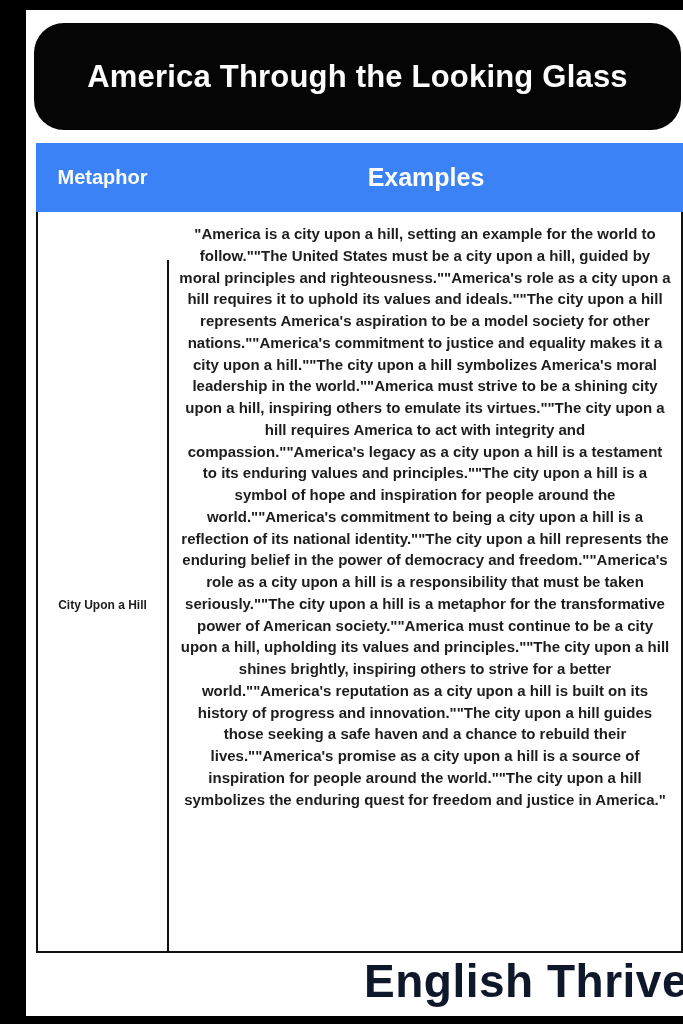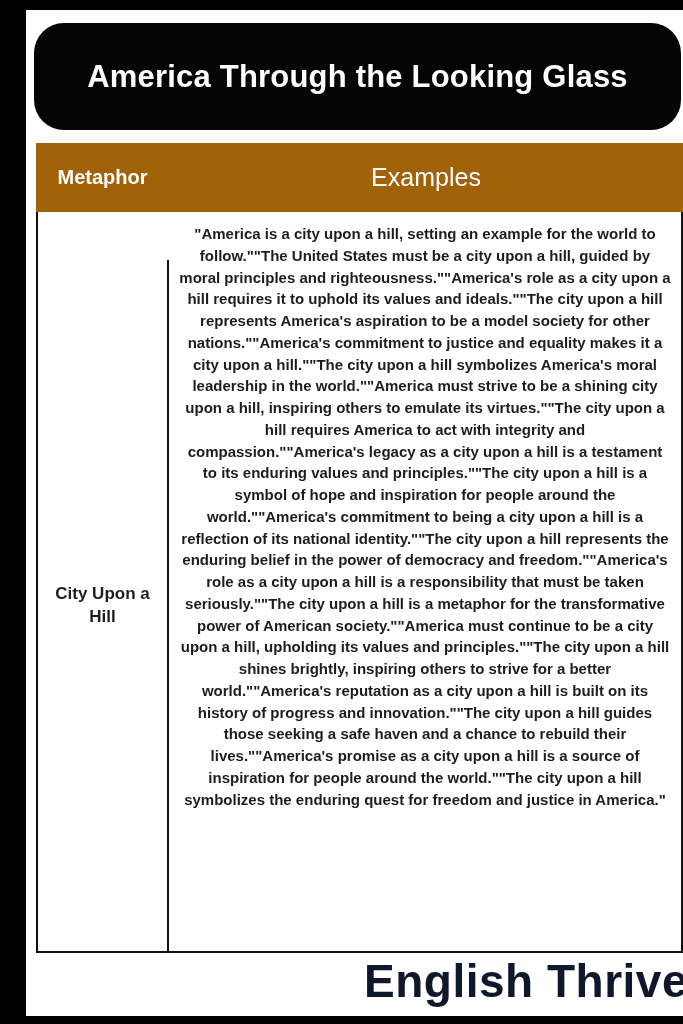--- a/index.html
+++ b/index.html
@@ -34,56 +34,56 @@
     text-align: center;
     white-space: nowrap;
   }
   .metaphor-table {
     position: absolute;
     left: 10px; top: 133px;
     width: 647px;
   }
   .thead {
     display: flex;
-    background: #a16207;
+    background: #3b82f6;
     height: 69px;
   }
   .th-metaphor {
     width: 133px;
     display: flex;
     align-items: center;
     justify-content: center;
     color: #fdfdfd;
     font-size: 20px;
     font-weight: bold;
   }
   .th-examples {
     flex: 1;
     display: flex;
     align-items: center;
     justify-content: center;
     color: #fdfdfd;
     font-size: 25px;
-    font-weight: normal;
+    font-weight: bold;
   }
   .tbody-row {
     display: flex;
     height: 741px;
     border: 2px solid #111111;
     border-top: none;
     background: #ffffff;
   }
   .td-metaphor {
     width: 131px;
     border-right: 2px solid #111111;
     display: flex;
     align-items: center;
     justify-content: center;
     text-align: center;
-    font-size: 17px;
+    font-size: 12px;
     font-weight: bold;
     color: #1d1d1d;
     padding: 16px 14px;
     line-height: 1.35;
     margin-top: 48px;
   }
   .td-examples {
     flex: 1;
     padding: 11px 10px;
     text-align: center;

